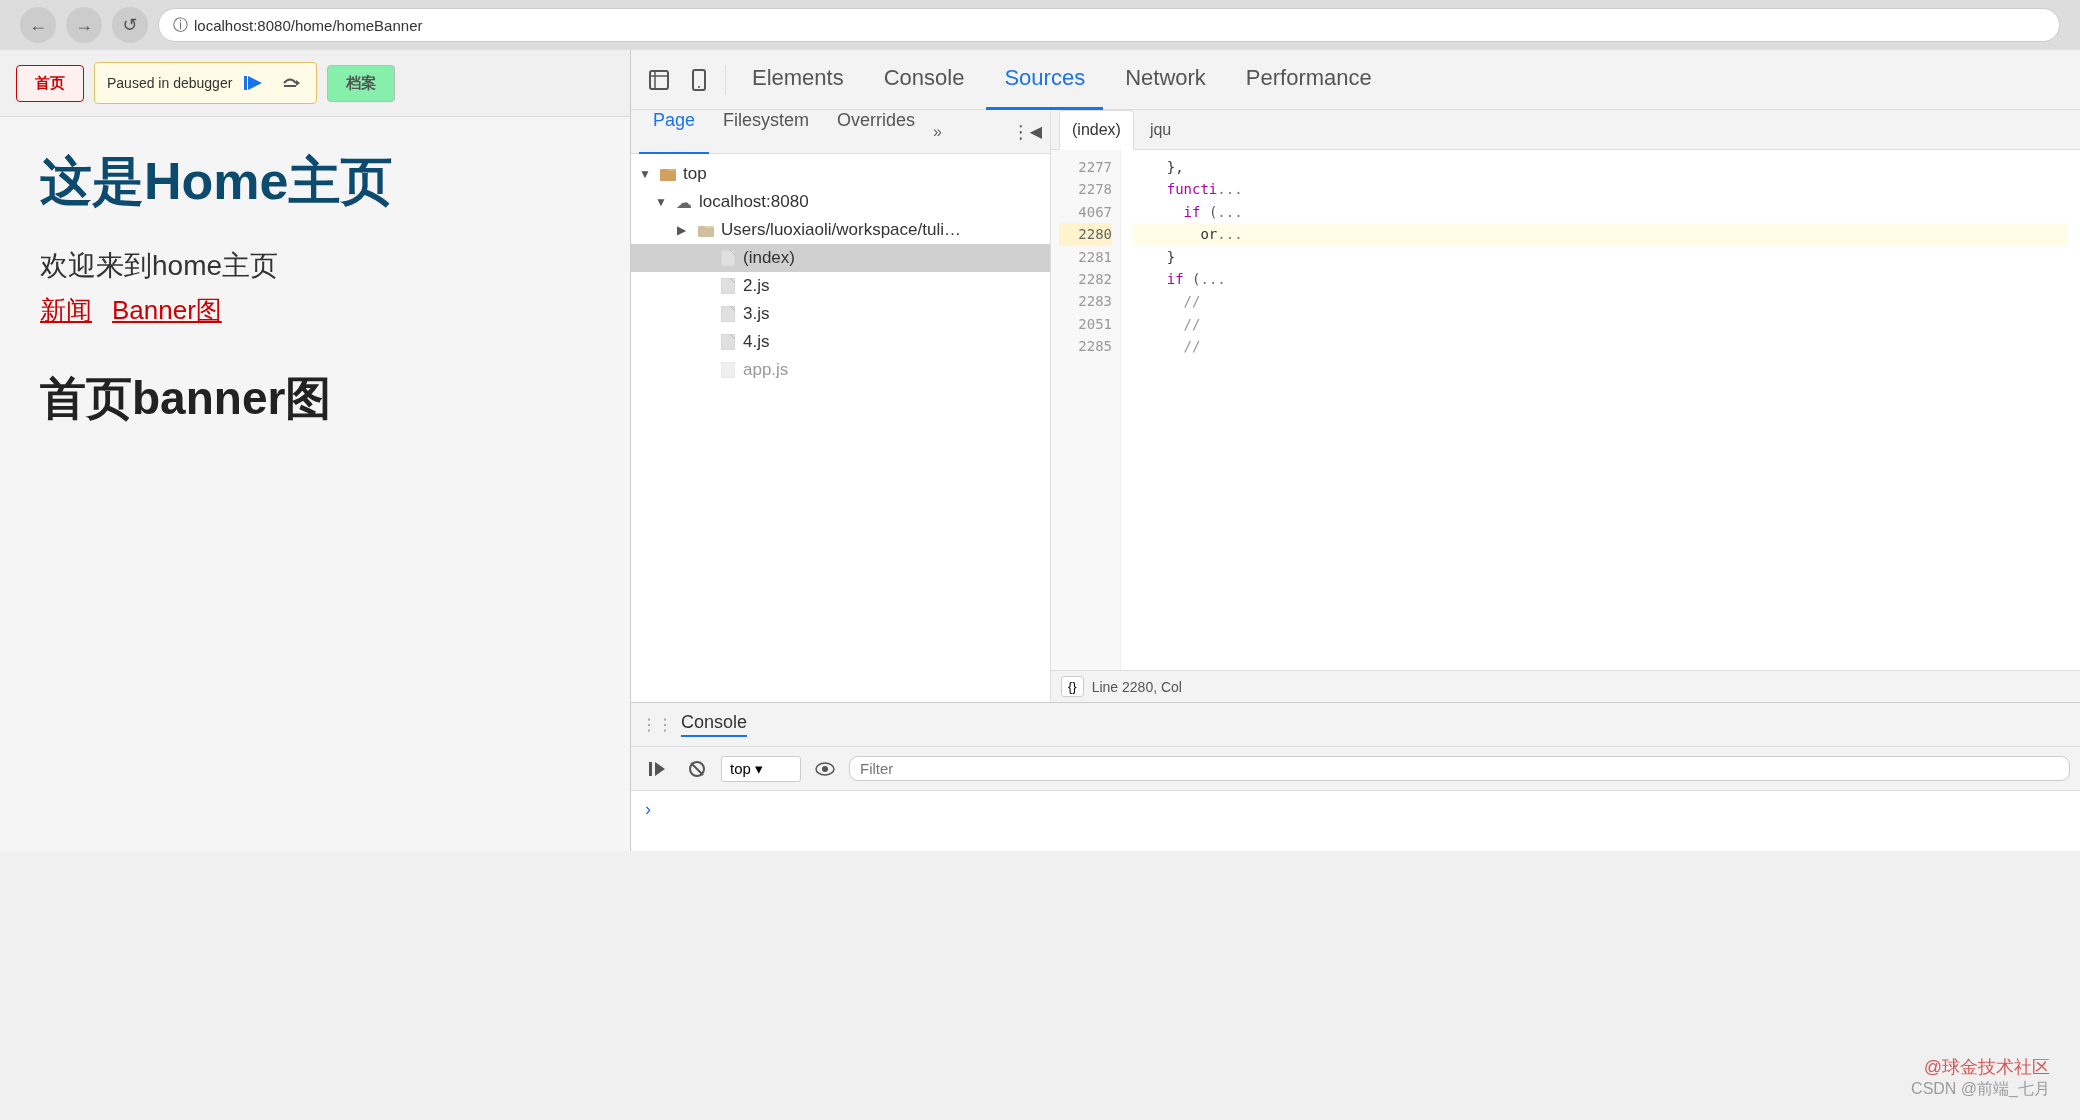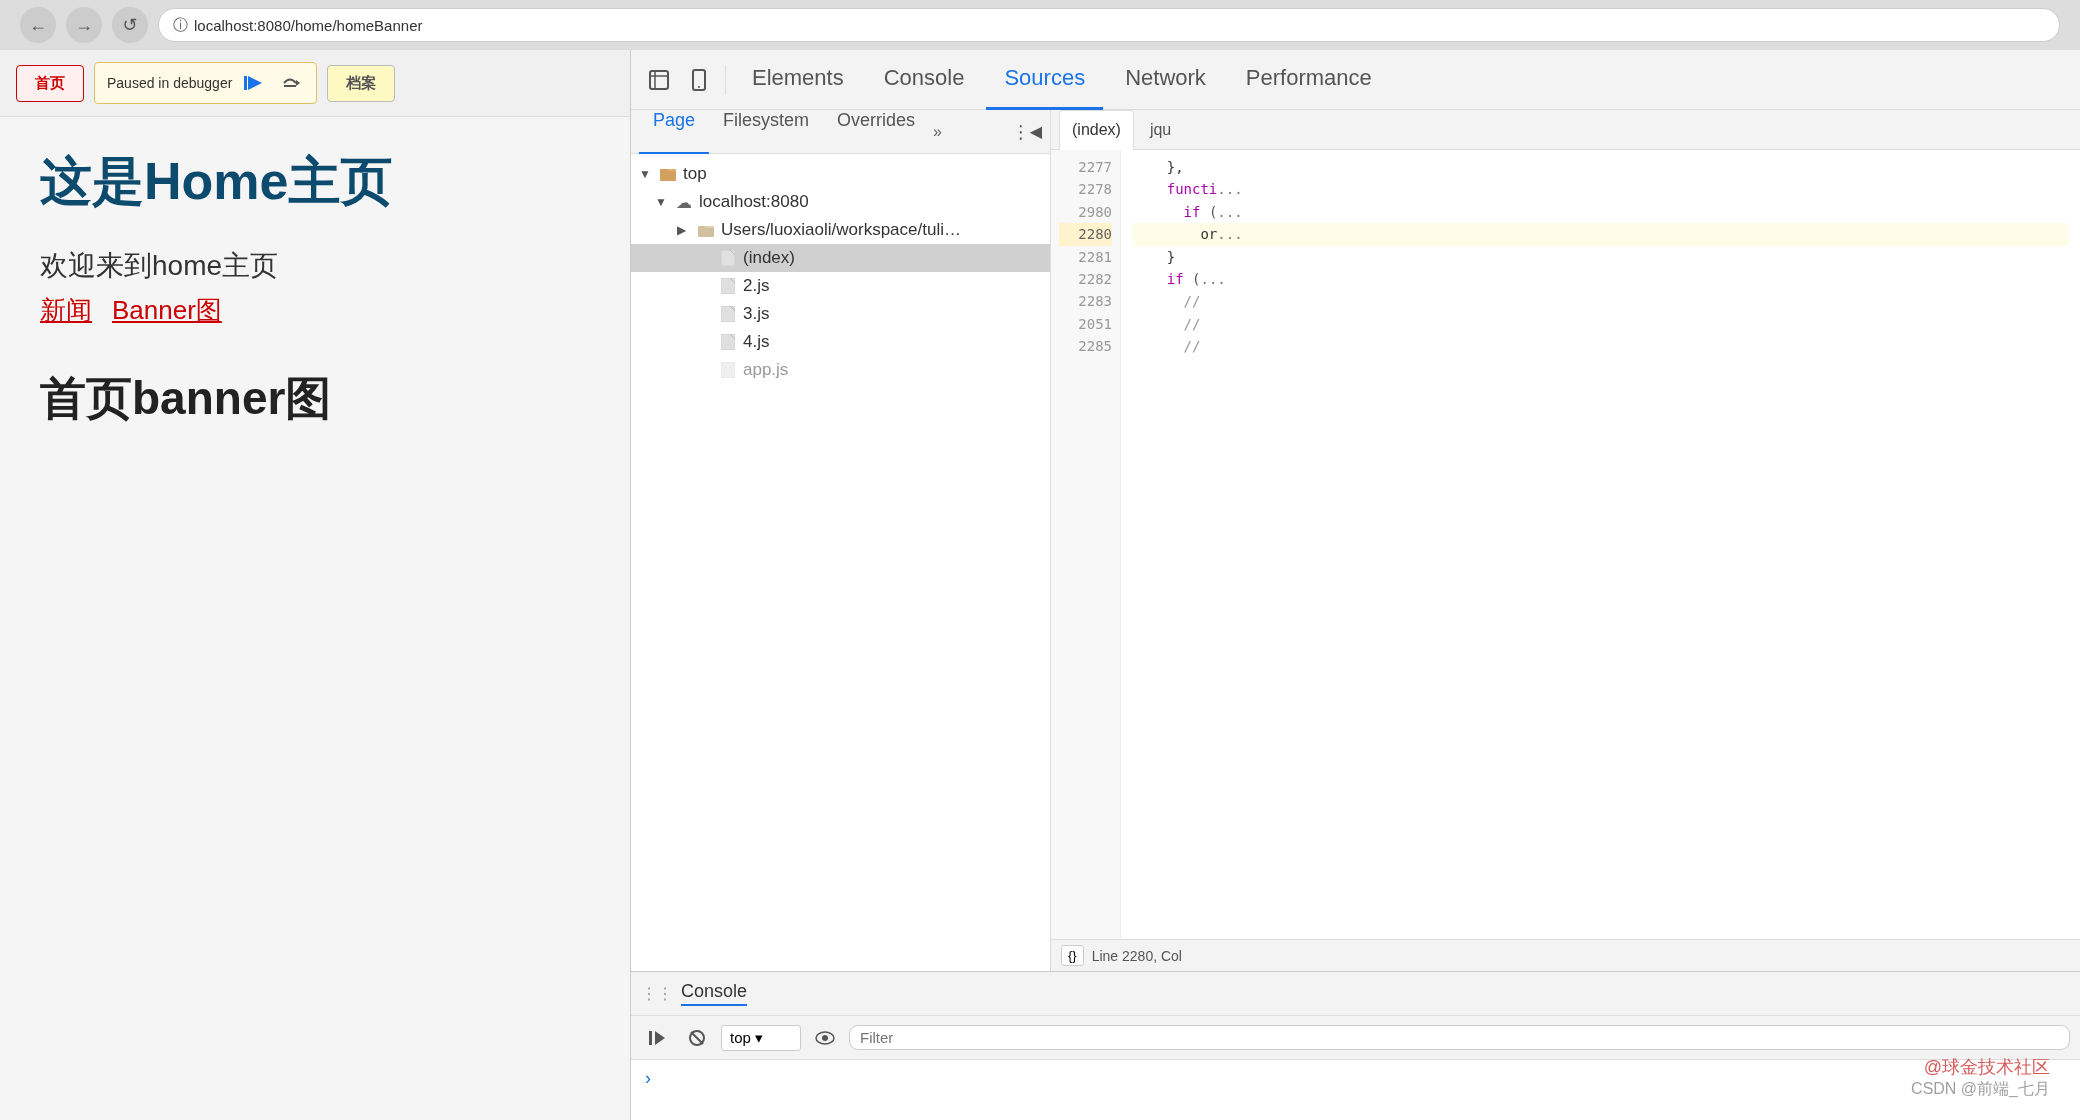--- a/index.html
+++ b/index.html
@@ -6,30 +6,30 @@
     body { font-family: -apple-system, BlinkMacSystemFont, 'Segoe UI', sans-serif; background: #f0f0f0; width: 2080px; height: 1120px; overflow: hidden; }
 
     
     .browser-chrome { background: #e8e8e8; width: 100%; }
     .title-bar { background: #ddd; height: 50px; display: flex; align-items: center; padding: 0 20px; gap: 10px; }
     .nav-btn { width: 36px; height: 36px; border-radius: 50%; background: #ccc; border: none; cursor: pointer; font-size: 18px; display: flex; align-items: center; justify-content: center; color: #555; }
     .address-bar { flex: 1; background: white; border-radius: 20px; height: 34px; display: flex; align-items: center; padding: 0 14px; font-size: 15px; color: #333; border: 1px solid #ccc; }
     .address-info { color: #666; margin-right: 6px; }
 
     
-    .main-area { display: flex; height: 1070px; }
+    .main-area { display: flex; height: 801px; }
 
     
     .page-content { width: 630px; background: #f5f5f5; padding: 0; flex-shrink: 0; }
 
     
     .page-toolbar { background: #f0f0f0; padding: 12px 16px; display: flex; align-items: center; gap: 10px; border-bottom: 1px solid #ddd; }
     .toolbar-btn { padding: 8px 18px; border: 1px solid #ccc; border-radius: 4px; background: white; cursor: pointer; font-size: 15px; font-weight: bold; }
     .toolbar-btn.red { color: #cc0000; background: #fff0f0; border-color: #cc0000; }
-    .toolbar-btn.gray { background: #fef9c3; color: #555; border-color: #bbb; }
+    .toolbar-btn.gray { background: #86efac; color: #555; border-color: #bbb; }
     .debugger-bar { display: flex; align-items: center; background: #fffbe6; border: 1px solid #e0c060; border-radius: 4px; padding: 6px 12px; gap: 8px; font-size: 14px; color: #333; }
     .debugger-btn { width: 28px; height: 28px; border: none; background: transparent; cursor: pointer; display: flex; align-items: center; justify-content: center; color: #444; }
 
     
     .page-body { padding: 30px 40px; }
     .page-main-title { font-size: 52px; font-weight: bold; color: #0c4a6e; margin-bottom: 30px; }
     .page-subtitle { font-size: 28px; color: #333; margin-bottom: 8px; }
     .page-links { display: flex; gap: 20px; margin-bottom: 40px; }
     .page-link { font-size: 26px; color: #cc0000; text-decoration: underline; cursor: pointer; }
     .page-section-title { font-size: 46px; font-weight: bold; color: #222; margin-bottom: 24px; }
@@ -300,21 +300,21 @@
 
         <div class="sources-right">
           <div class="code-tabs">
             <div class="code-tab active">(index)</div>
             <div class="code-tab">jqu</div>
           </div>
           <div class="code-area">
             <div class="line-numbers">
               <div class="line-num">2277</div>
               <div class="line-num">2278</div>
-              <div class="line-num">2980</div>
+              <div class="line-num">4067</div>
               <div class="line-num highlighted">2280</div>
               <div class="line-num">2281</div>
               <div class="line-num">2282</div>
               <div class="line-num">2283</div>
               <div class="line-num">2051</div>
               <div class="line-num">2285</div>
             </div>
             <div class="code-content">
               <div class="code-line">    <span style="color:#333;">},</span></div>
               <div class="code-line">    <span class="code-keyword">functi</span><span style="color:#777;">...</span></div>

